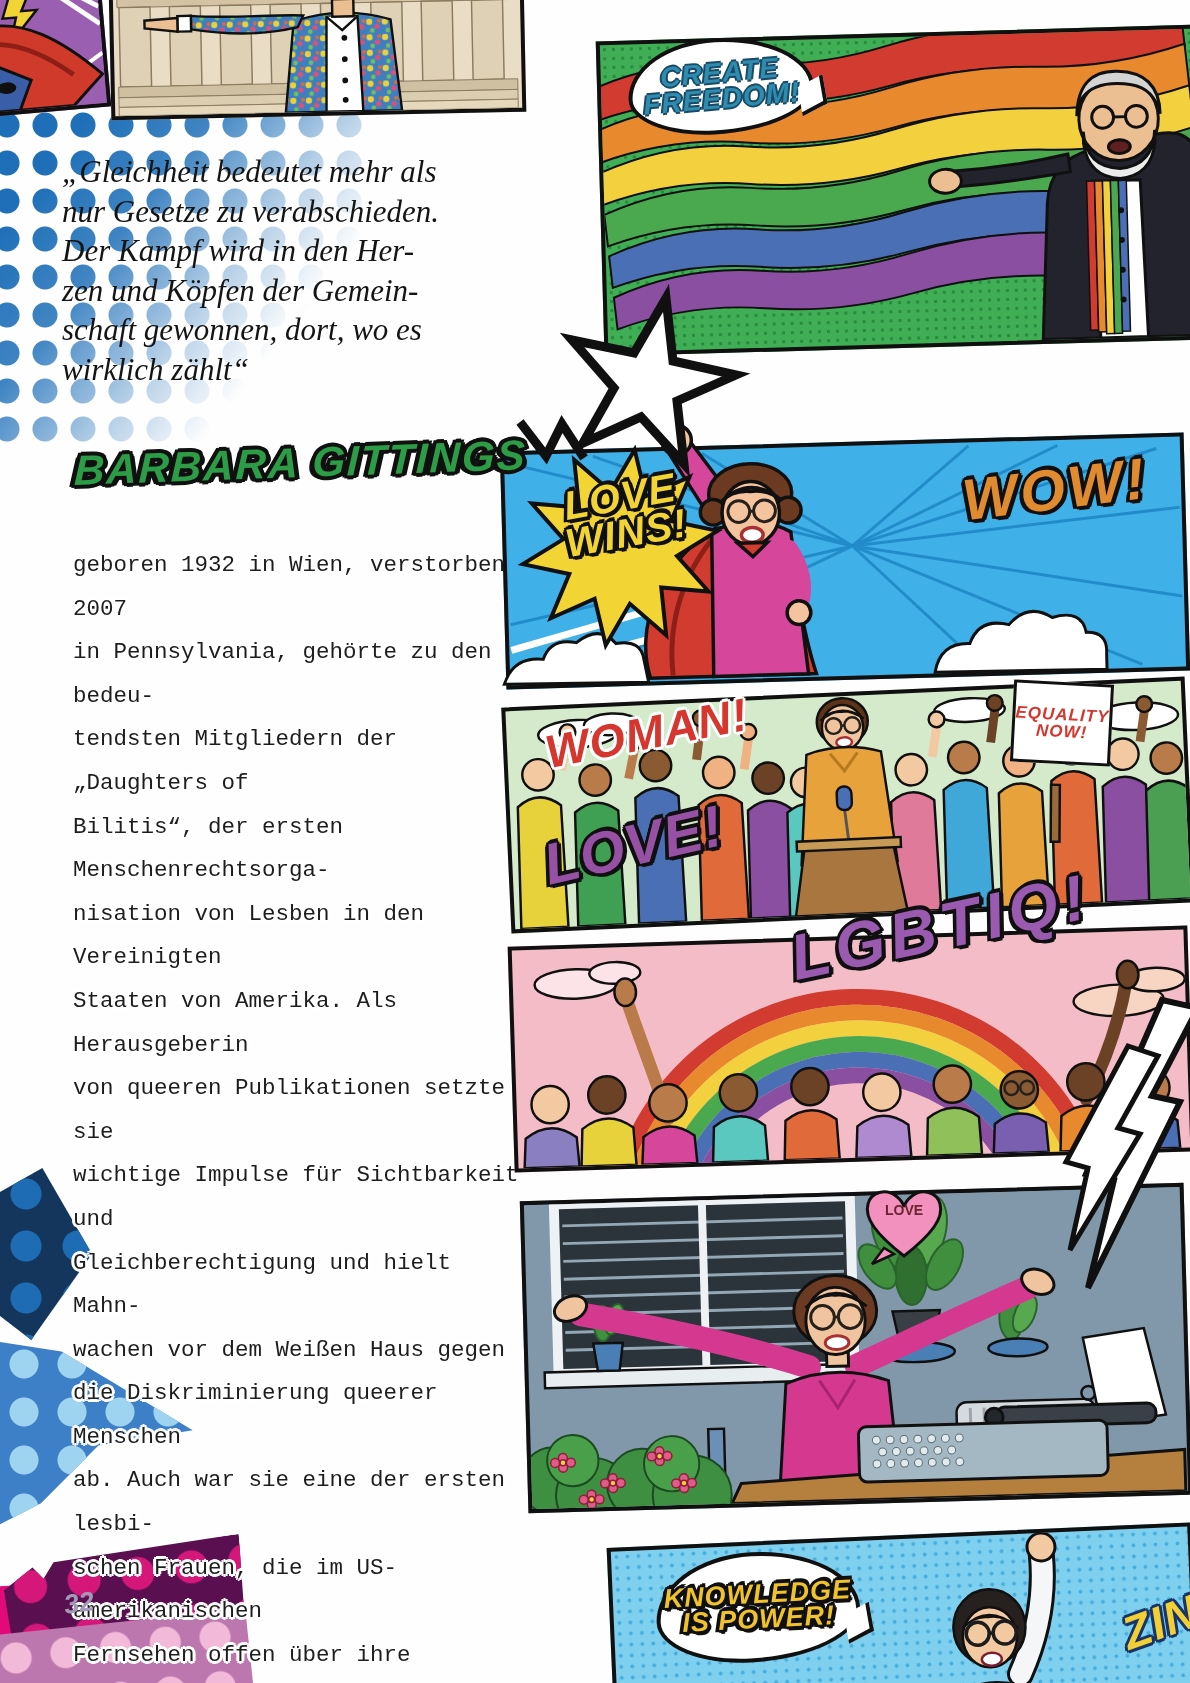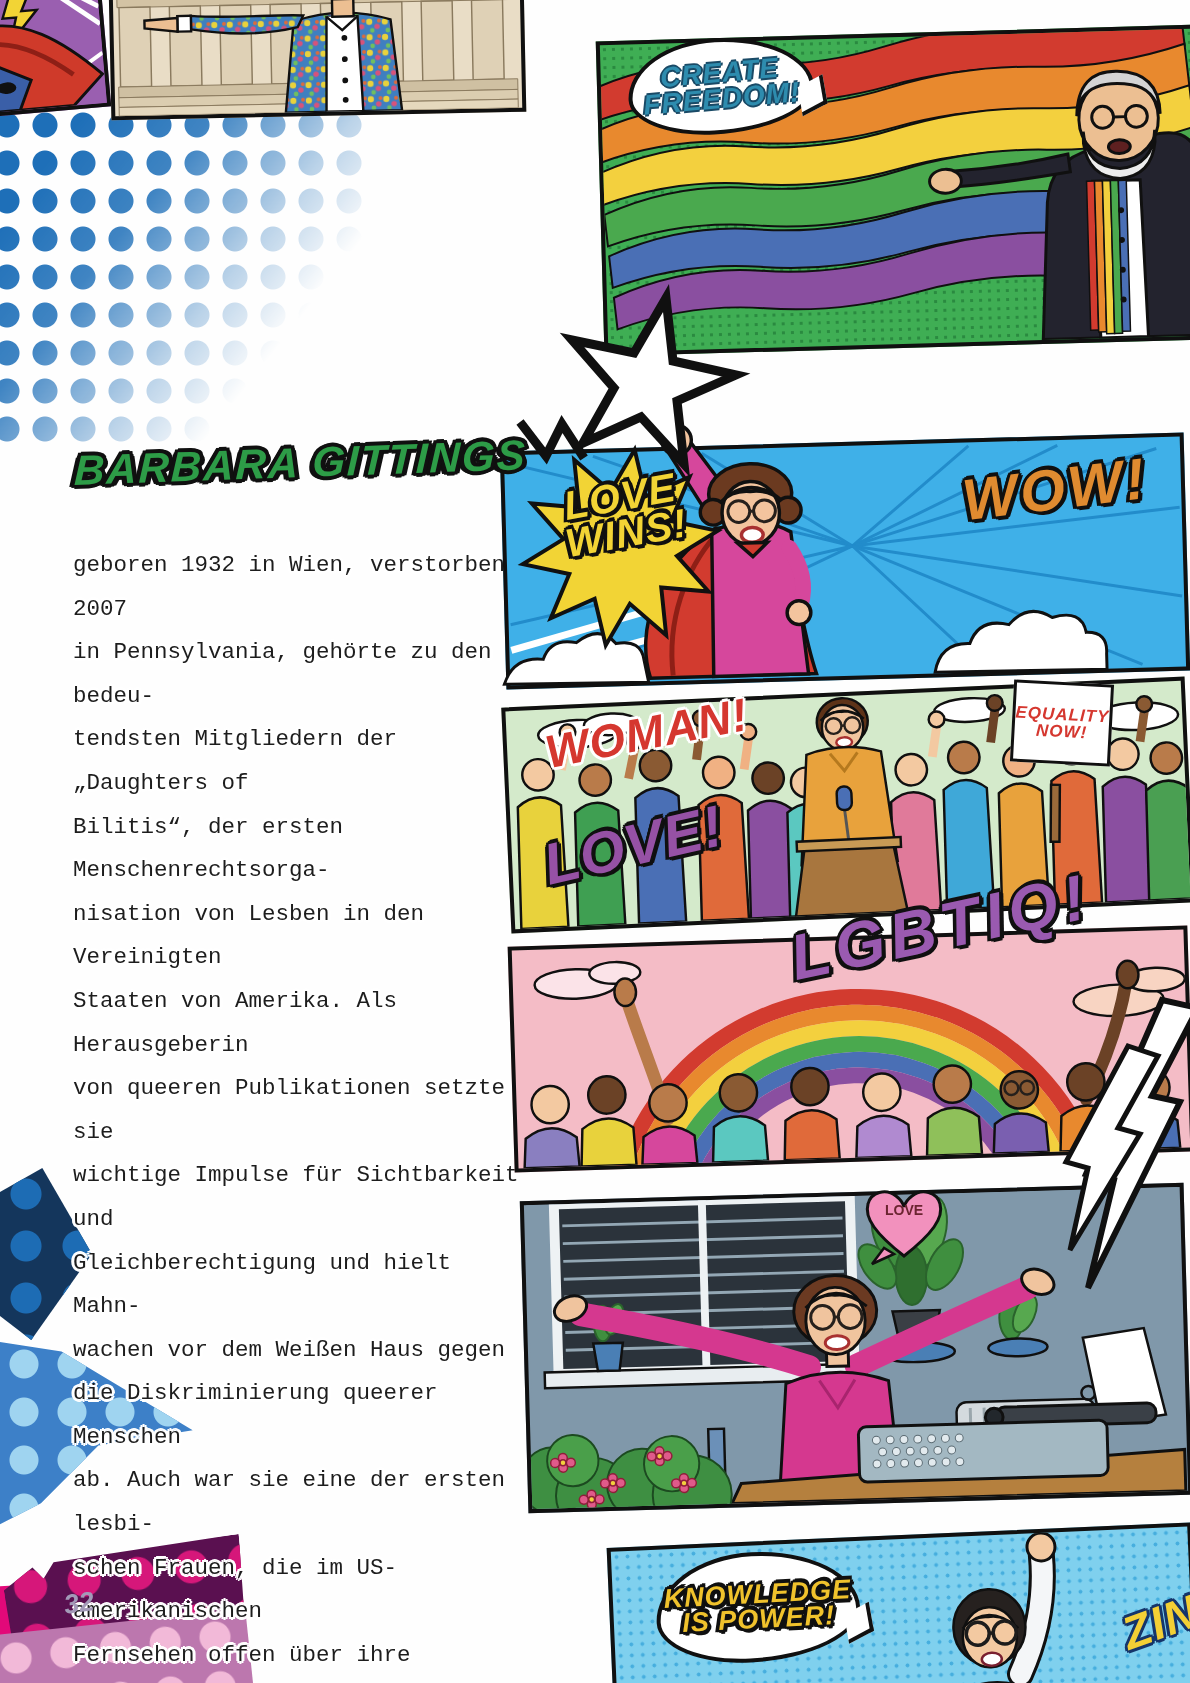--- a/index.html
+++ b/index.html
@@ -147,20 +147,26 @@
           <circle cx="520" cy="240" r="3"></circle>
           <circle cx="520" cy="270" r="3"></circle>
         </g>
     </svg>
   </div>
   <div class="bubble" style="left:628px;top:38px;width:178px;height:88px;transform:rotate(-3deg);">
     <div class="ctext oT" style="font-size:28px;color:#2e8cae;transform:rotate(-2deg);">CREATE
 FREEDOM!</div>
   </div>
 
+  <div class="abs" style="left:62px;top:152px;width:470px;z-index:2;font-style:italic;font-size:31px;line-height:39.5px;color:#141414;white-space:pre-line;">„Gleichheit bedeutet mehr als
+nur Gesetze zu verabschieden.
+Der Kampf wird in den Her-
+zen und Köpfen der Gemein-
+schaft gewonnen, dort, wo es
+wirklich zählt“</div>
 
   <div class="abs ctext oB" style="left:74px;top:444px;font-size:42px;color:#2d9c47;letter-spacing:2px;transform:rotate(-2deg) skewX(-4deg);z-index:3;
               text-shadow:4px 0 #101010,-4px 0 #101010,0 4px #101010,0 -4px #101010,3px 3px #101010,-3px -3px #101010,3px -3px #101010,-3px 3px #101010,5px 2px #101010,-5px 2px #101010;">BARBARA GITTINGS</div>
 
   <div class="abs decoNavy" style="left:0;top:1168px;width:92px;height:172px;z-index:1;"></div>
   <div class="abs decoArrow" style="left:0;top:1340px;width:205px;height:192px;z-index:1;"></div>
 
   <div class="abs halo" style="left:73px;top:544px;width:452px;z-index:2;font-size:22.5px;line-height:43.6px;color:#1d1d1d;white-space:pre-line;">geboren 1932 in Wien, verstorben 2007
 in Pennsylvania, gehörte zu den bedeu-
 tendsten Mitgliedern der „Daughters of

